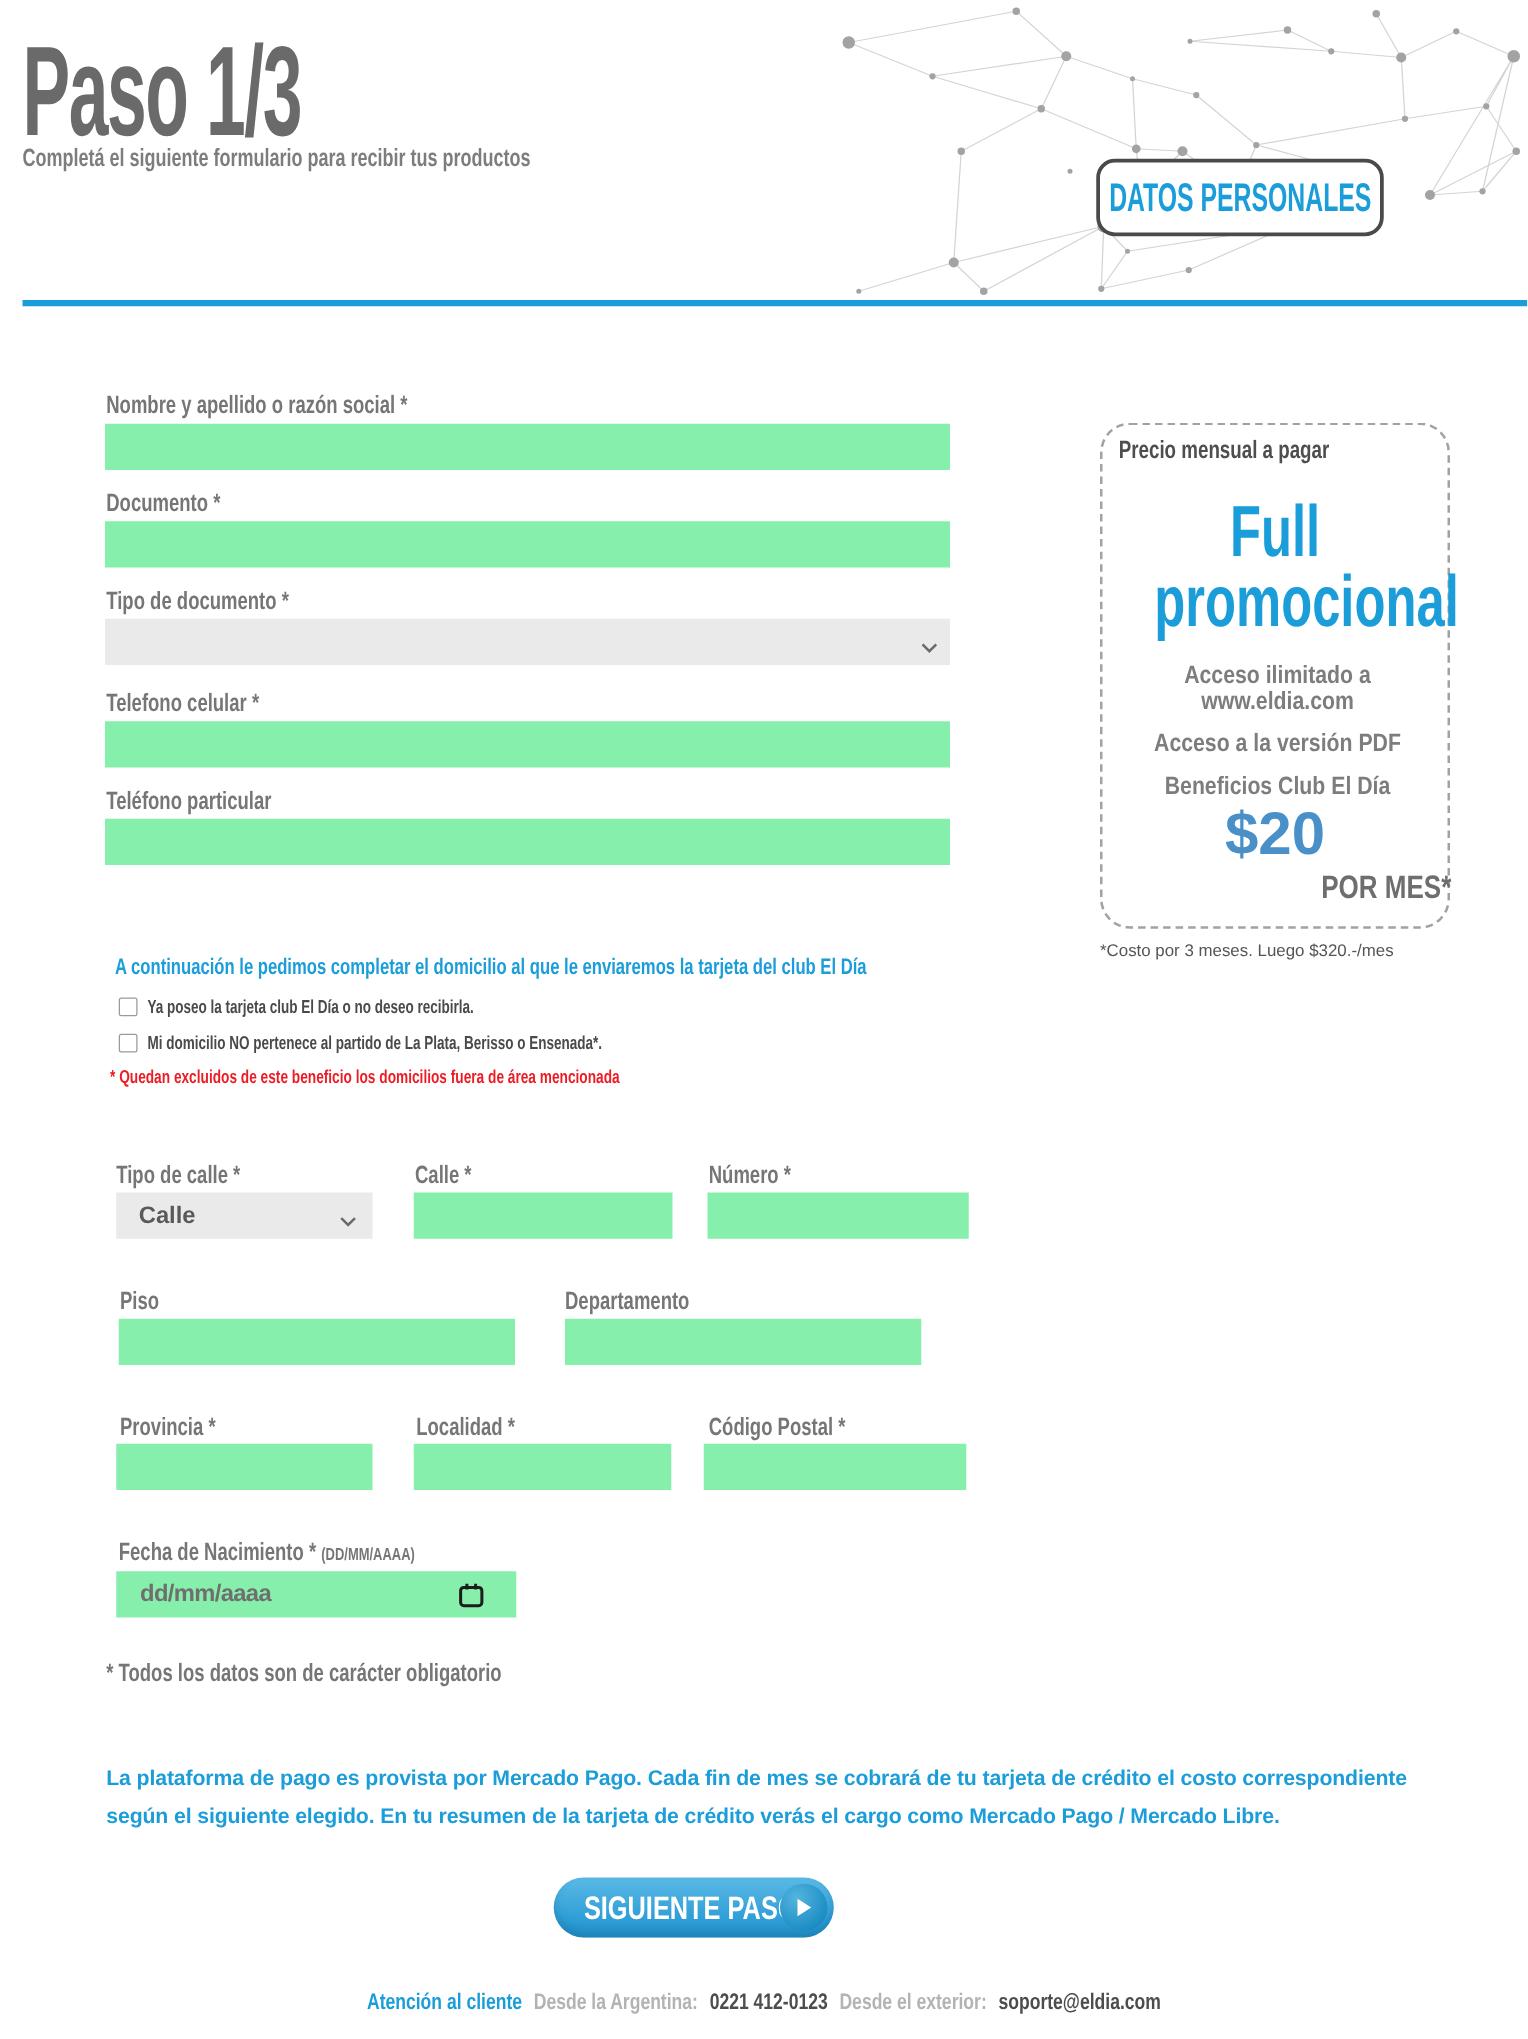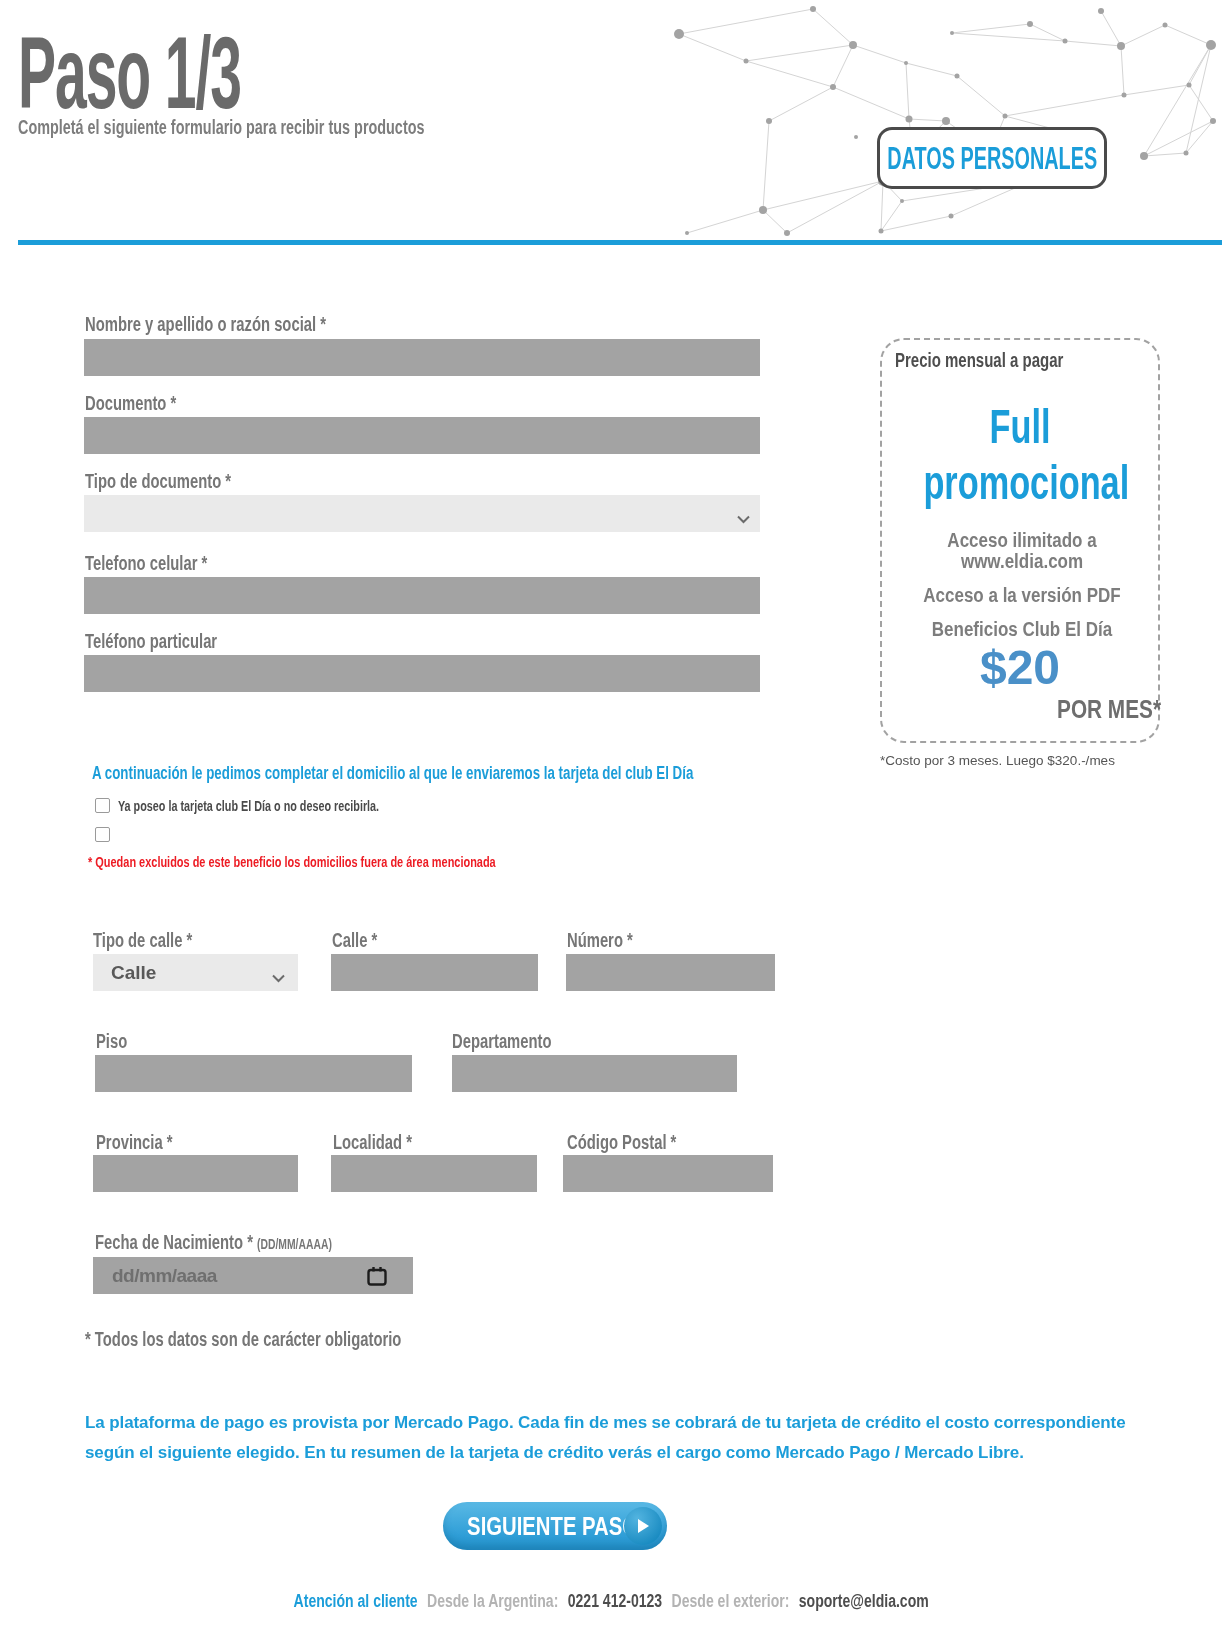--- a/index.html
+++ b/index.html
@@ -5,37 +5,37 @@
   html,body{margin:0;padding:0;background:#fff;}
   .page{position:relative;width:1222px;height:1631px;background:#fff;overflow:hidden;
         font-family:"Liberation Sans",sans-serif;}
   .abs{position:absolute;}
   
   .cx{display:inline-block;transform:scaleX(.74);transform-origin:0 50%;white-space:nowrap;}
   .title{font-size:102px;font-weight:bold;color:#6a6a6a;line-height:1;letter-spacing:-2px;
          transform:scaleX(.56);transform-origin:0 0;white-space:nowrap;display:inline-block;}
   .subtitle{font-size:20px;font-weight:bold;color:#7d7d7d;transform:scaleX(.72);}
   .lbl{font-size:20px;font-weight:bold;color:#767676;}
-  .inp{position:absolute;background:#a3a3a3;border:none;outline:none;height:37px;box-sizing:border-box;
+  .inp{position:absolute;background:#86efac;border:none;outline:none;height:37px;box-sizing:border-box;
        padding:0 28px;font:18px "Liberation Sans",sans-serif;color:#444;border-radius:0;}
   .sel{appearance:none;-webkit-appearance:none;-moz-appearance:none;background:#eaeaea;border:none;outline:none;
        height:37px;box-sizing:border-box;font:600 19px "Liberation Sans",sans-serif;color:#595959;
        padding:0 30px 0 18px;border-radius:0;position:absolute;}
   .chev{position:absolute;width:13px;height:9px;pointer-events:none;}
   .badge{position:absolute;left:877px;top:127px;width:230px;height:62px;box-sizing:border-box;
          border:3px solid #4a4a4a;border-radius:15px;background:#fff;display:flex;align-items:center;
          justify-content:center;z-index:3;text-align:right;}
   .badge span{font-size:32px;font-weight:bold;color:#1b9dd9;transform:scaleX(.62);white-space:nowrap;display:inline-block;}
   .rule{position:absolute;left:18px;top:240px;width:1204px;height:5px;background:#1b9dd9;z-index:2;}
   .pricebox{position:absolute;left:880px;top:338px;width:280px;height:405px;box-sizing:border-box;
             border:2px dashed #a2a2a2;border-radius:24px;background:#fff;z-index:2;}
   .pb-head{position:absolute;left:13px;top:9px;font-size:20px;font-weight:bold;color:#4e4e4e;
            transform:scaleX(.75);transform-origin:0 0;white-space:nowrap;display:inline-block;}
   .pb-plan{position:absolute;left:0;top:58px;width:100%;text-align:center;color:#1b9dd9;
-           font-size:49px;font-weight:bold;line-height:56px;}
+           font-size:58px;font-weight:bold;line-height:56px;}
   .pb-plan div{transform:scaleX(.7);white-space:nowrap;}
   .pb-benefits{position:absolute;left:20px;top:190px;width:240px;text-align:center;
                font-size:20px;font-weight:bold;color:#7d7d7d;line-height:21px;}
   .pb-benefits div{transform:scaleX(.85);margin-top:13px;}
   .pb-benefits div:first-child{margin-top:0;}
   .pb-price{position:absolute;left:0;top:304px;width:100%;text-align:center;
             font-size:48px;font-weight:bold;color:#4a90c8;line-height:1;}
   .pb-period{position:absolute;left:16px;top:356px;width:100%;text-align:right;
              font-size:26px;font-weight:bold;color:#6e6e6e;line-height:1;}
   .pb-period span{transform:scaleX(.8);display:inline-block;white-space:nowrap;}
@@ -172,20 +172,23 @@
   <div class="abs" style="left:92px;top:763px;">
     <span class="cx intro">A continuación le pedimos completar el domicilio al que le enviaremos la tarjeta del club El Día</span>
   </div>
 
   <input type="checkbox" class="cbox" style="left: 95px; top: 798px;">
   <label class="abs" style="left:118px;top:797px;">
     <span class="cx cblbl">Ya poseo la tarjeta club El Día o no deseo recibirla.</span>
   </label>
 
   <input type="checkbox" class="cbox" style="left: 95px; top: 827px;">
+  <label class="abs" style="left:118px;top:826px;">
+    <span class="cx cblbl">Mi domicilio NO pertenece al partido de La Plata, Berisso o Ensenada*.</span>
+  </label>
 
   <div class="abs" style="left:88px;top:853px;">
     <span class="cx warn">* Quedan excluidos de este beneficio los domicilios fuera de área mencionada</span>
   </div>
 
   <div class="abs lbl" style="left:93px;top:929px;"><span class="cx">Tipo de calle *</span></div>
   <div class="abs lbl" style="left:332px;top:929px;"><span class="cx">Calle *</span></div>
   <div class="abs lbl" style="left:567px;top:929px;"><span class="cx">Número *</span></div>
 
   <select class="sel" style="left:93px;top:954px;width:205px;">

